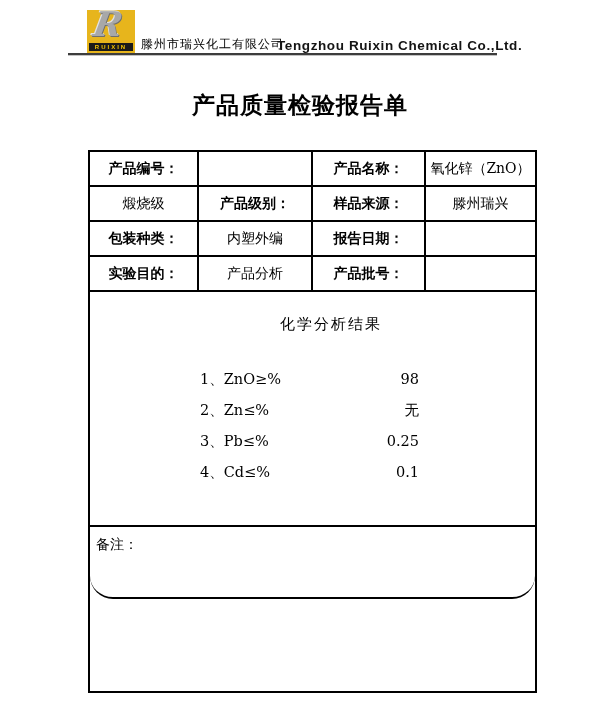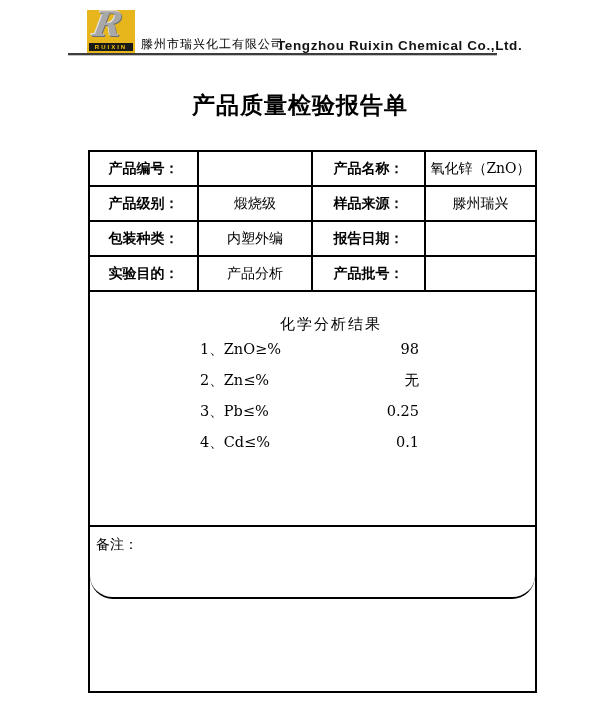--- a/index.html
+++ b/index.html
@@ -115,21 +115,21 @@
     border-bottom: 2px solid #000;
     font-family: "DejaVu Serif", serif;
   }
   .analysis-heading {
     text-align: center;
     padding-top: 23px;
     font-size: 15px;
     letter-spacing: 2px;
     padding-left: 37px;
   }
-  .analysis-items { }
+  .analysis-items { margin-top: 30px; }
   .analysis-item {
     display: flex;
     justify-content: space-between;
     padding: 0 116px 0 110px;
     height: 31px;
     line-height: 31px;
     font-size: 14.5px;
   }
 
   .remarks {
@@ -171,22 +171,22 @@
 
   <div class="report-table">
 
     <div class="info-grid">
 
       <div class="cell lbl">产品编号：</div>
       <div class="cell val"></div>
       <div class="cell lbl">产品名称：</div>
       <div class="cell val last">氧化锌（ZnO）</div>
 
+      <div class="cell val">煅烧级</div>
       <div class="cell lbl">产品级别：</div>
-      <div class="cell val">煅烧级</div>
       <div class="cell lbl">样品来源：</div>
       <div class="cell val last">滕州瑞兴</div>
 
       <div class="cell lbl">包装种类：</div>
       <div class="cell val">内塑外编</div>
       <div class="cell lbl">报告日期：</div>
       <div class="cell val last"></div>
 
       <div class="cell lbl">实验目的：</div>
       <div class="cell val">产品分析</div>

